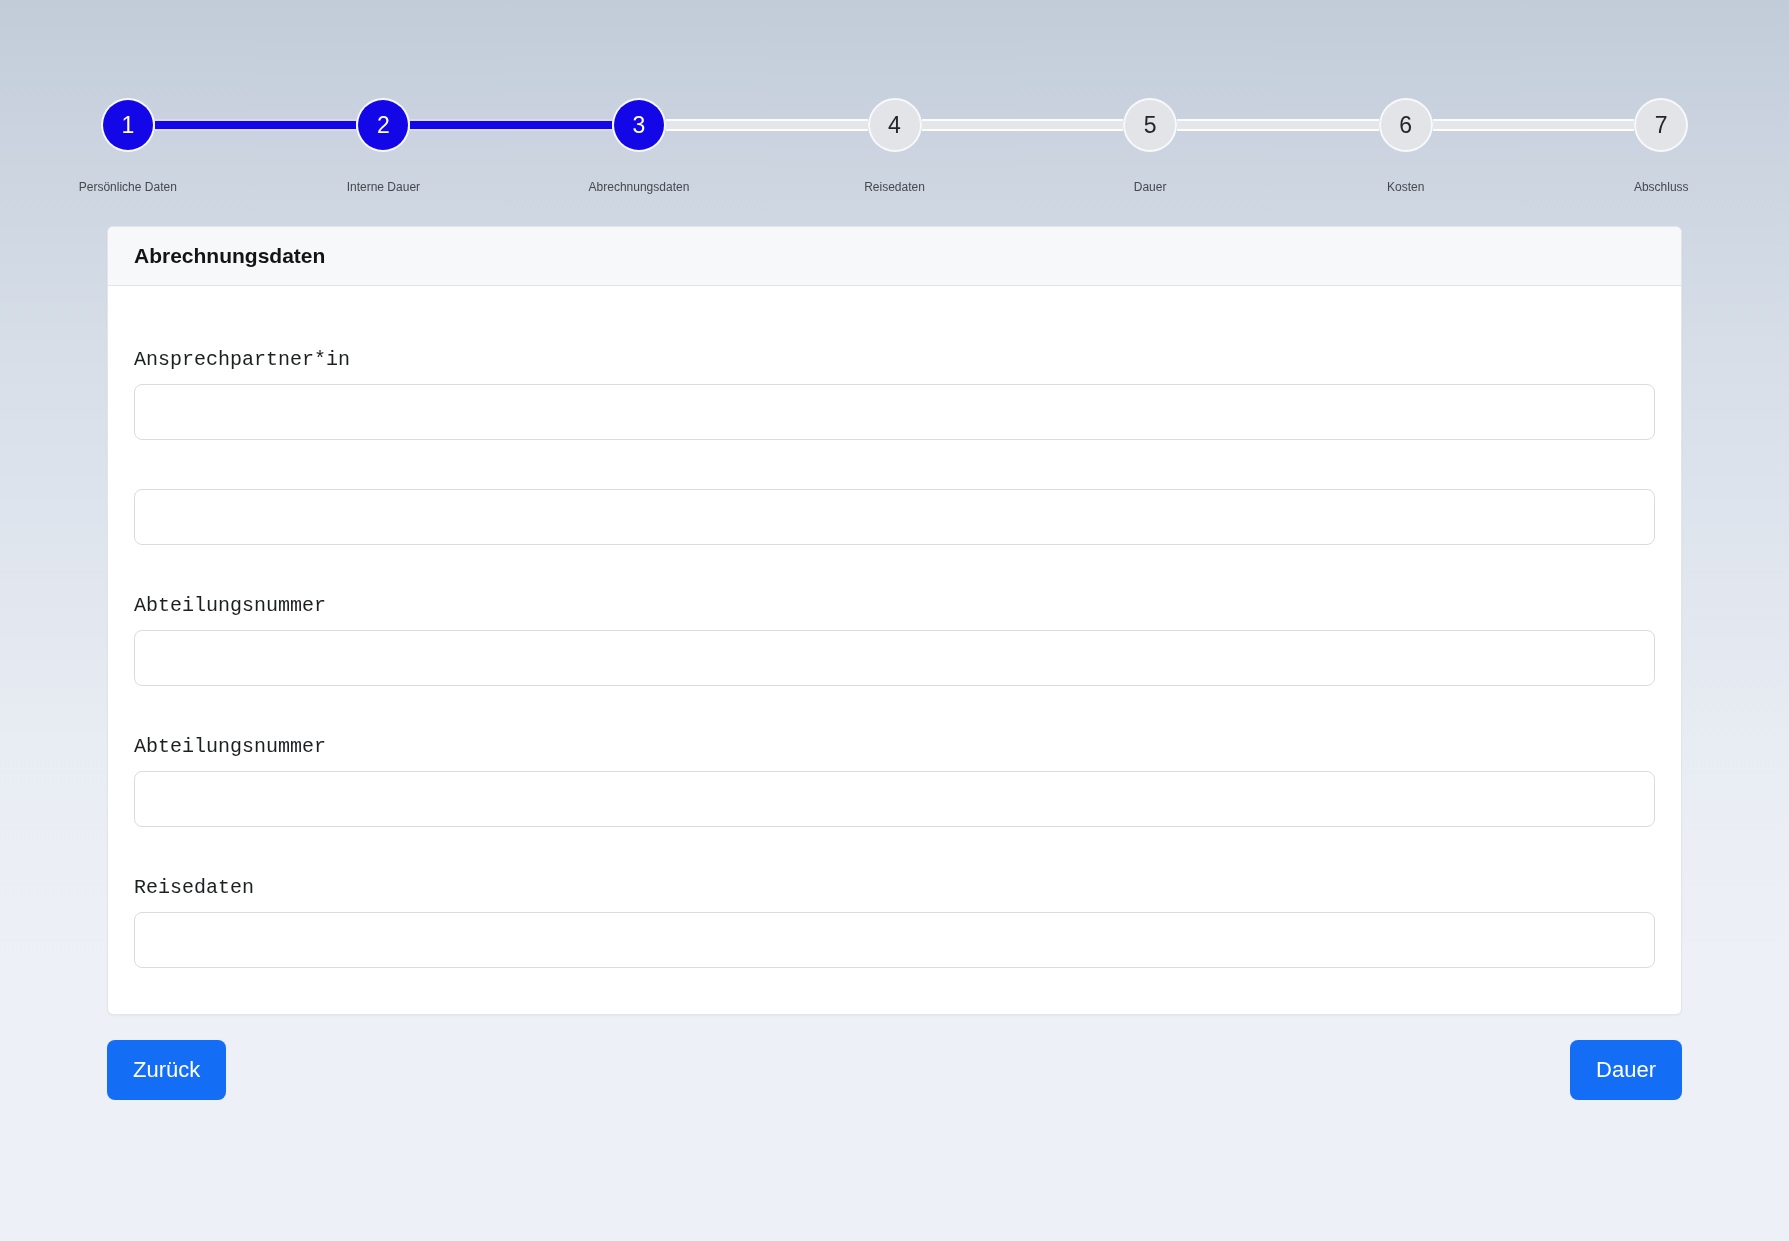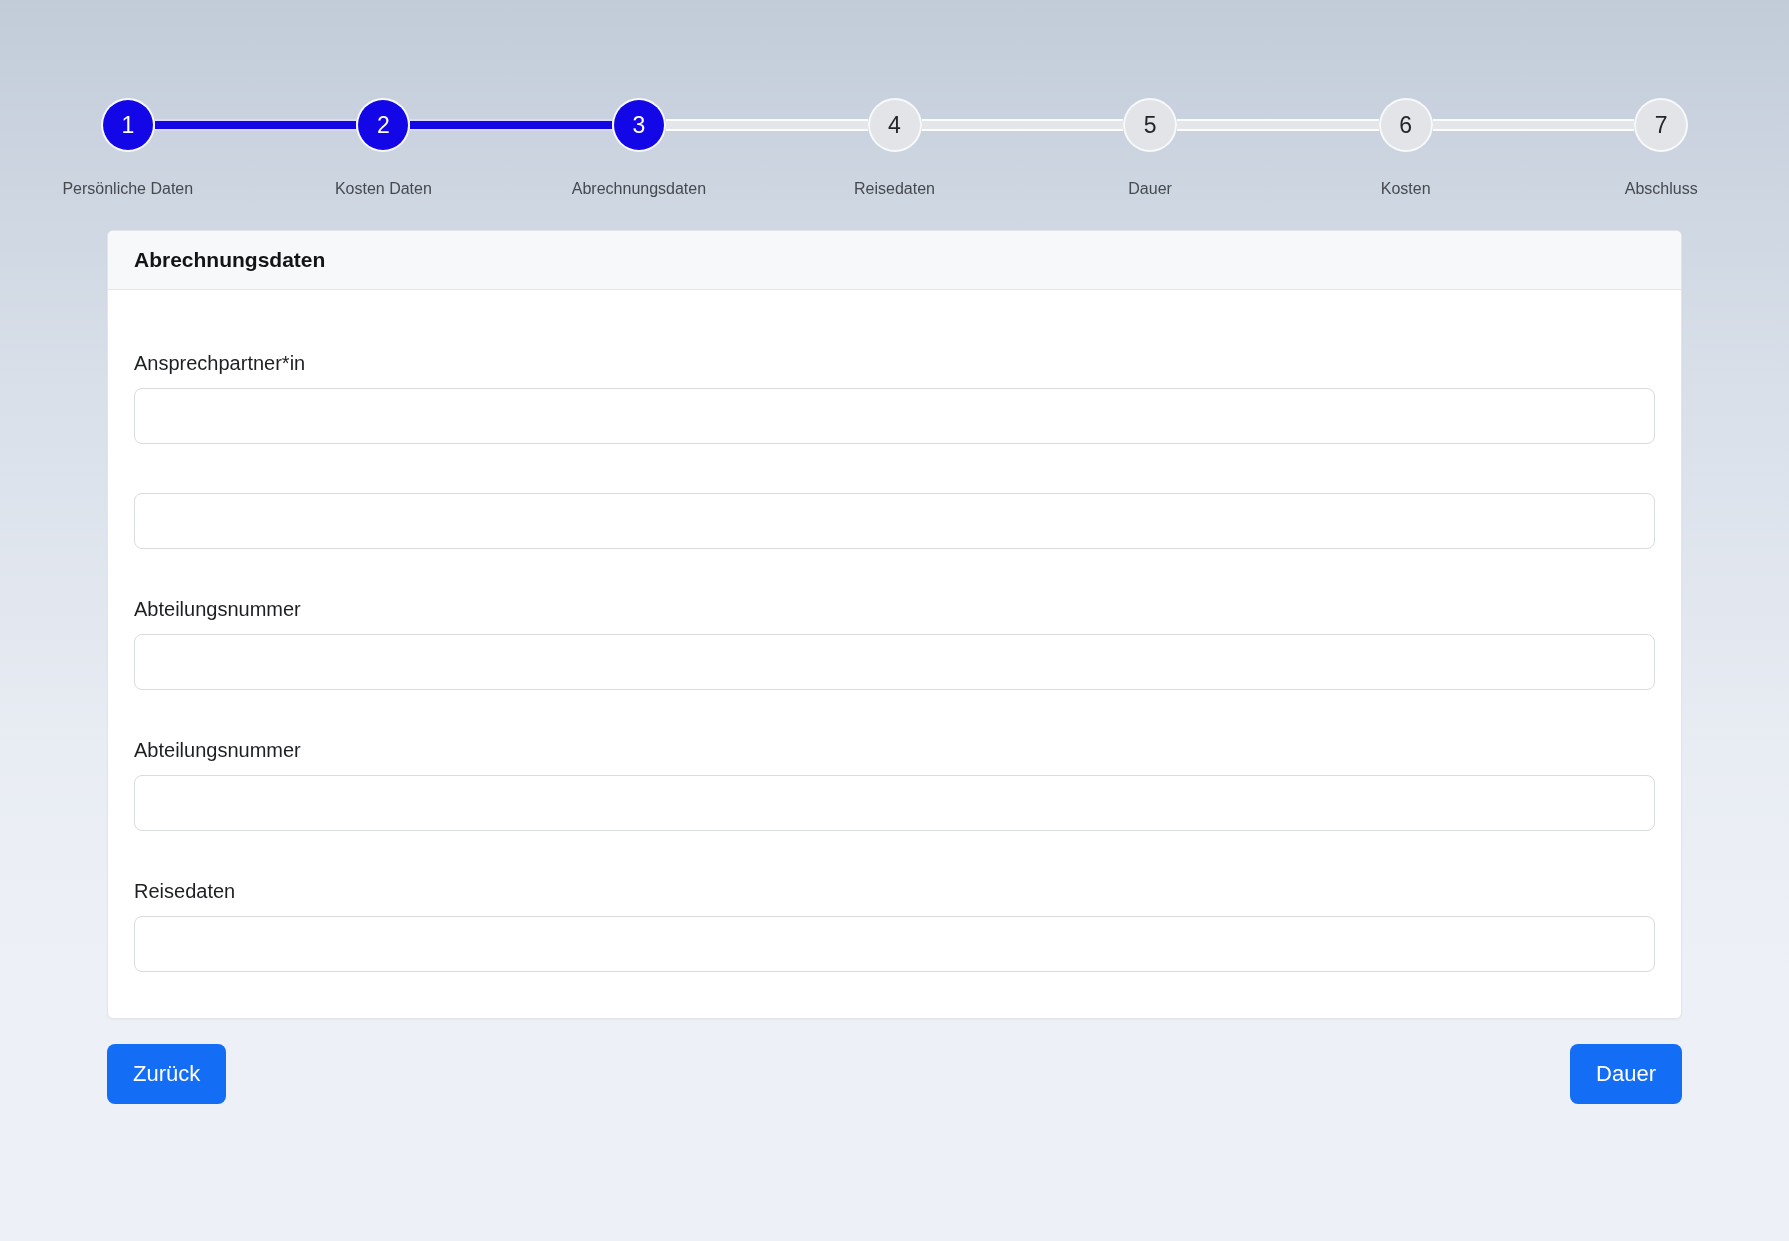--- a/index.html
+++ b/index.html
@@ -41,21 +41,21 @@
     width: calc(100% - 54px);
     height: 8px;
     background: #e4e6e9;
     border-top: 2px solid rgba(255,255,255,0.85);
     border-bottom: 2px solid rgba(255,255,255,0.85);
     z-index: 0;
   }
   .step--reached:not(:first-child)::before { background: #1307e8; }
   .step-label {
     margin-top: 30px;
-    font-size: 16px;
+    font-size: 12px;
     color: #46494e;
     white-space: nowrap;
   }
 
   
   .card {
     margin: 32px 107px 0;
     background: #ffffff;
     border: 1px solid #e3e5e8;
     border-radius: 6px;
@@ -73,20 +73,21 @@
     color: #121416;
   }
   .card-body { padding: 62px 26px 46px; }
   .field { margin-bottom: 49px; }
   .field:last-child { margin-bottom: 0; }
   .field-label {
     display: block;
     font-size: 20px;
     color: #1d2023;
     margin-bottom: 13px;
+    font-family: Liberation Mono, monospace;
   }
   .field-input {
     display: block;
     width: 100%;
     height: 56px;
     background: #ffffff;
     border: 1px solid #d8dce0;
     border-radius: 8px;
     padding: 0 16px;
     font-size: 19px;
@@ -124,21 +125,21 @@
     <div class="circle">
       <span class="step-num">1</span>
     </div>
     <div class="step-label">Persönliche Daten</div>
   </div>
 
   <div class="step step--done step--reached">
     <div class="circle">
       <span class="step-num">2</span>
     </div>
-    <div class="step-label">Kosten Daten</div>
+    <div class="step-label">Interne Dauer</div>
   </div>
 
   <div class="step step--active step--reached">
     <div class="circle">
       <span class="step-num">3</span>
     </div>
     <div class="step-label">Abrechnungsdaten</div>
   </div>
 
   <div class="step step--upcoming">

